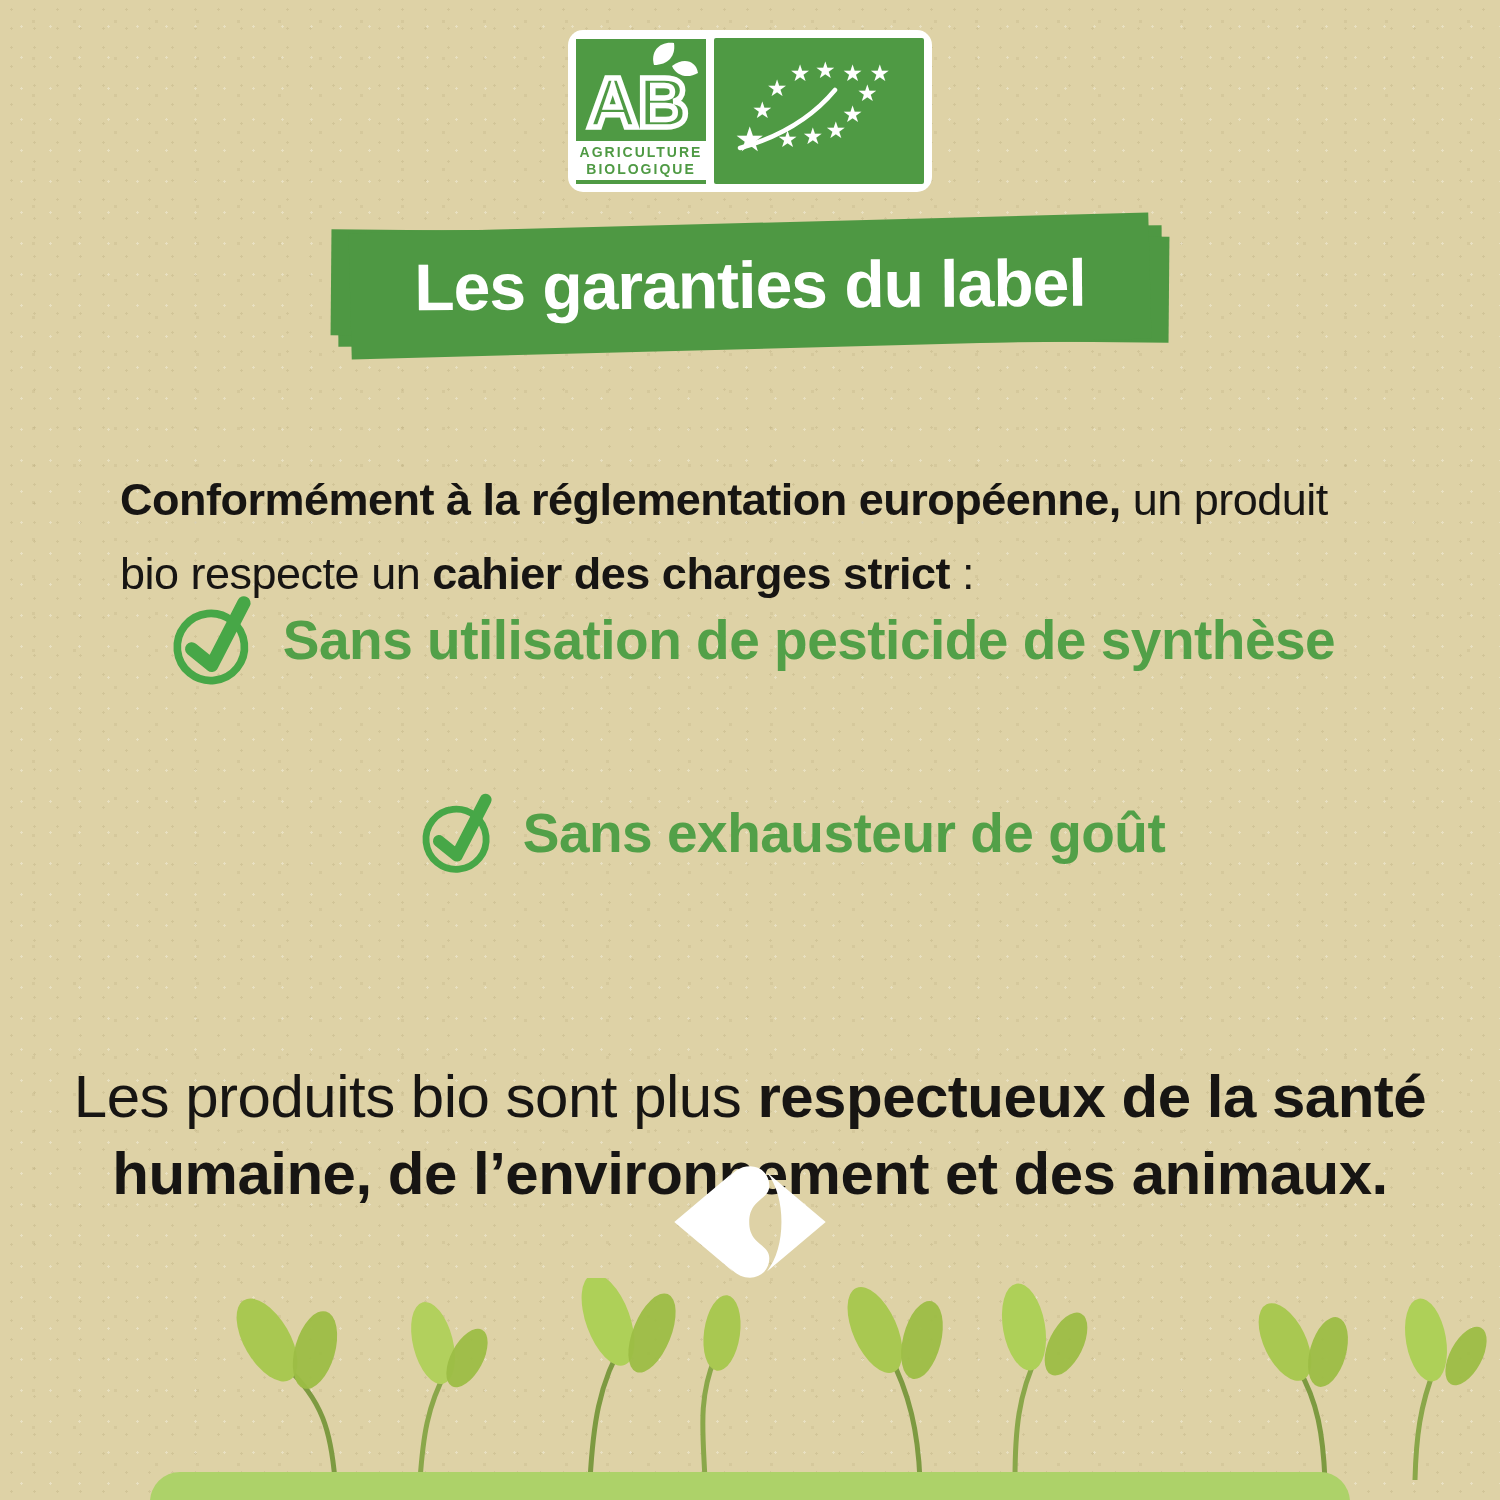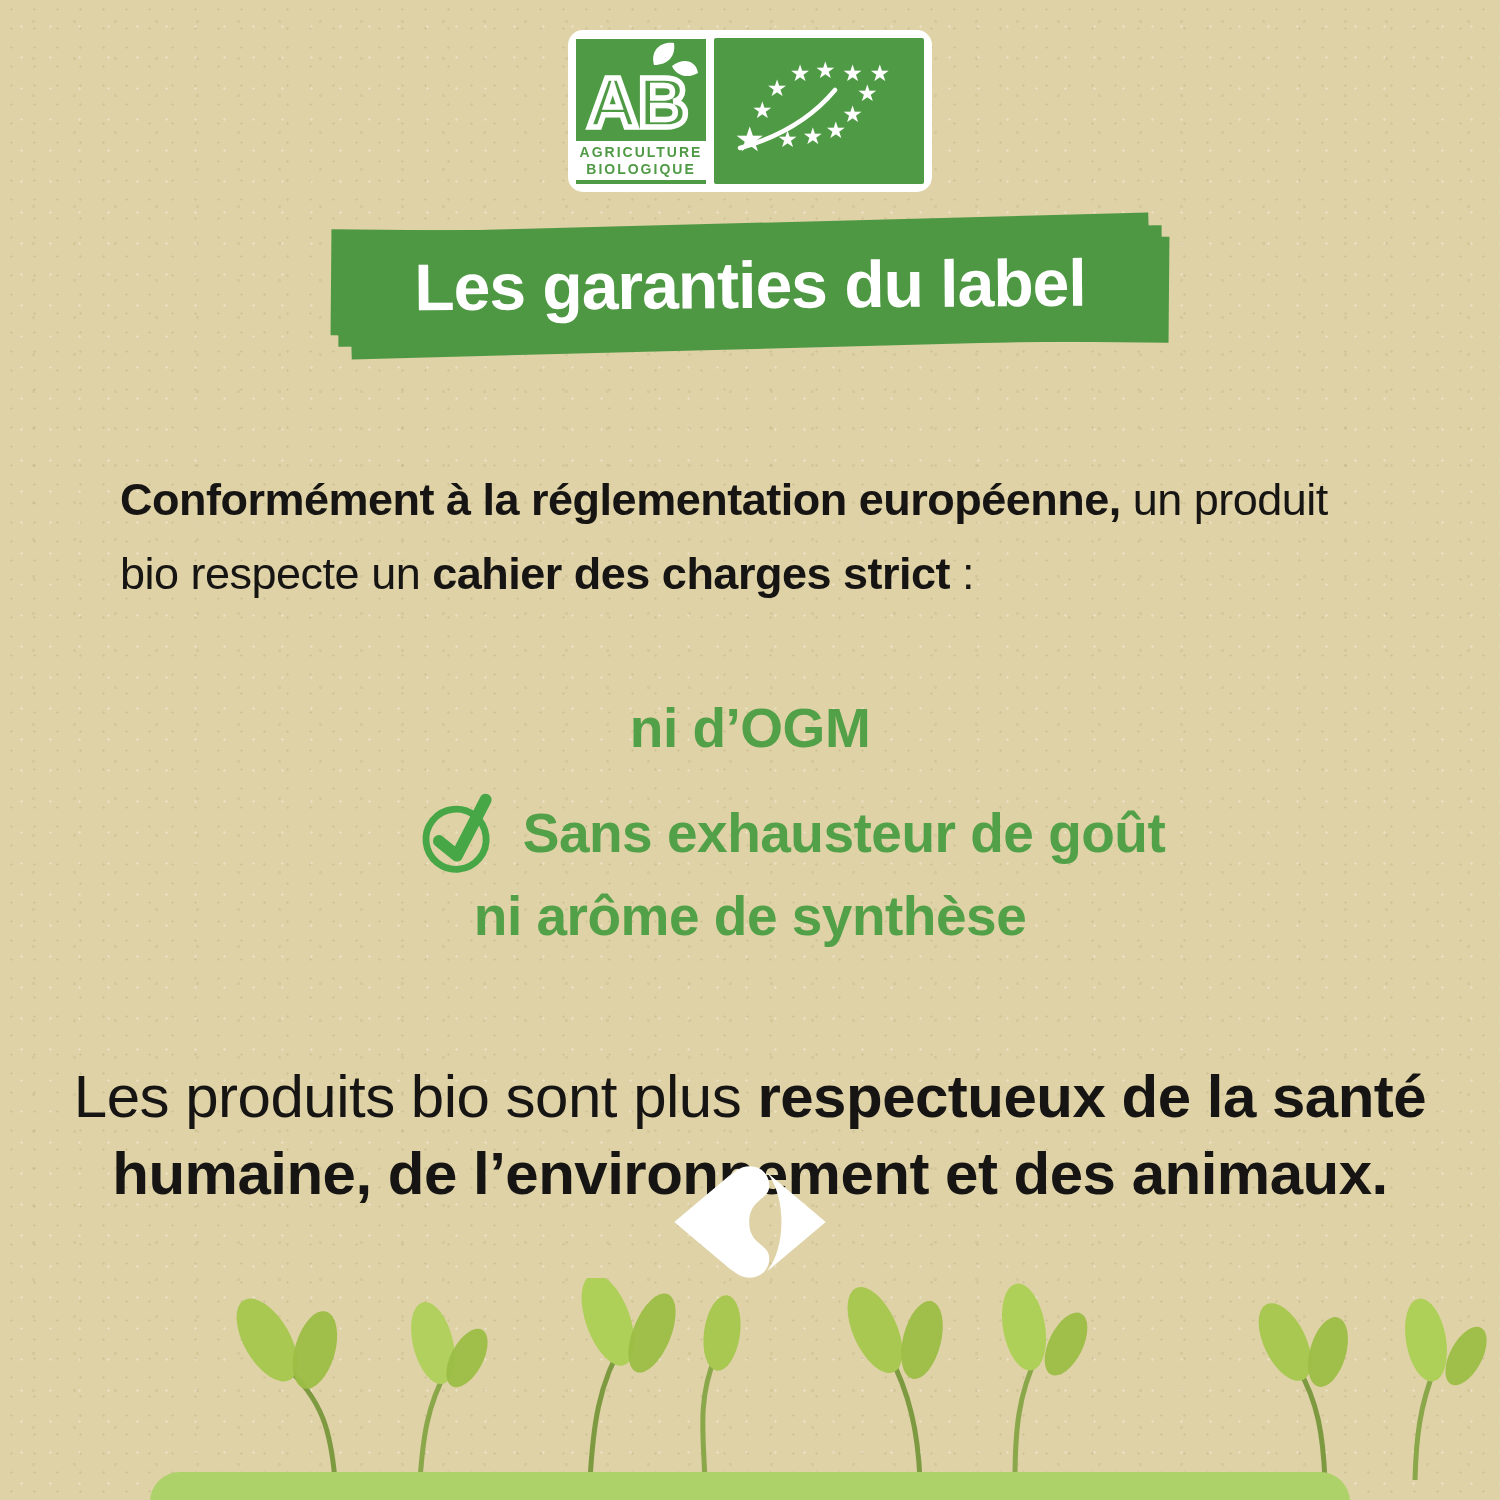--- a/index.html
+++ b/index.html
@@ -134,33 +134,34 @@
       <span class="eu-star" style="left:23%;top:49%">★</span>
     </div>
   </div>
 
   <div class="banner">
     <span class="t">Les garanties du label</span>
   </div>
 
   <p class="intro"><span class="b">Conformément à la réglementation européenne,</span><span> un produit bio respecte un </span><span class="b">cahier des charges strict</span><span> :</span></p>
 
-  <div class="g-line" id="item1-l2">
-    <span class="txt">ni d’OGM</span>
+  <div class="g-line" id="item1-l1">
+    <svg class="check" width="96" height="96" viewBox="0 0 100 100" xmlns="http://www.w3.org/2000/svg">
+      <circle cx="47" cy="57" r="35" fill="none" stroke="#47a747" stroke-width="8"></circle>
+      <path d="M27,57 L46,76 L86,15" fill="none" stroke="#47a747" stroke-width="14" stroke-linecap="round" stroke-linejoin="round"></path>
+    </svg>
+    <span class="txt">Sans utilisation de pesticide de synthèse</span>
   </div>
 
   <div class="g-line" id="item2-l1">
     <svg class="check" width="86" height="86" viewBox="0 0 100 100" xmlns="http://www.w3.org/2000/svg">
       <circle cx="47" cy="57" r="35" fill="none" stroke="#47a747" stroke-width="8"></circle>
       <path d="M27,57 L46,76 L86,15" fill="none" stroke="#47a747" stroke-width="14" stroke-linecap="round" stroke-linejoin="round"></path>
     </svg>
     <span class="txt">Sans exhausteur de goût</span>
-  </div>
-  <div class="g-line" id="item2-l2">
-    <span class="txt">ni arôme de synthèse</span>
   </div>
 
   <p class="outro"><span>Les produits bio sont plus </span><span class="b">respectueux de la santé humaine, de l’environnement et des animaux.</span></p>
 
   <svg class="carrefour" width="170" height="132" viewBox="0 0 220 160" xmlns="http://www.w3.org/2000/svg">
     <path d="M12,80 L88,16 C63,47 63,113 88,144 Z" fill="#ffffff"></path>
     <path d="M208,80 L132,16 C157,47 157,113 132,144 Z" fill="#ffffff"></path>
     <path d="M110,8 C84,8 67,39 67,80 C67,121 84,152 110,152 C125,152 135,141 135,127 C135,115 124,111 117,103 C111,96 109,89 109,80 C109,71 111,64 117,57 C124,49 135,45 135,33 C135,19 125,8 110,8 Z" fill="#ffffff"></path>
   </svg>
 

